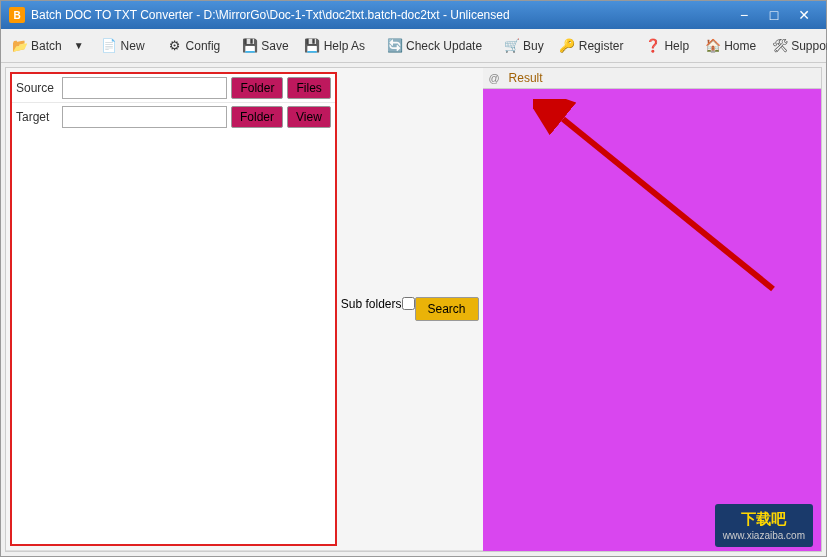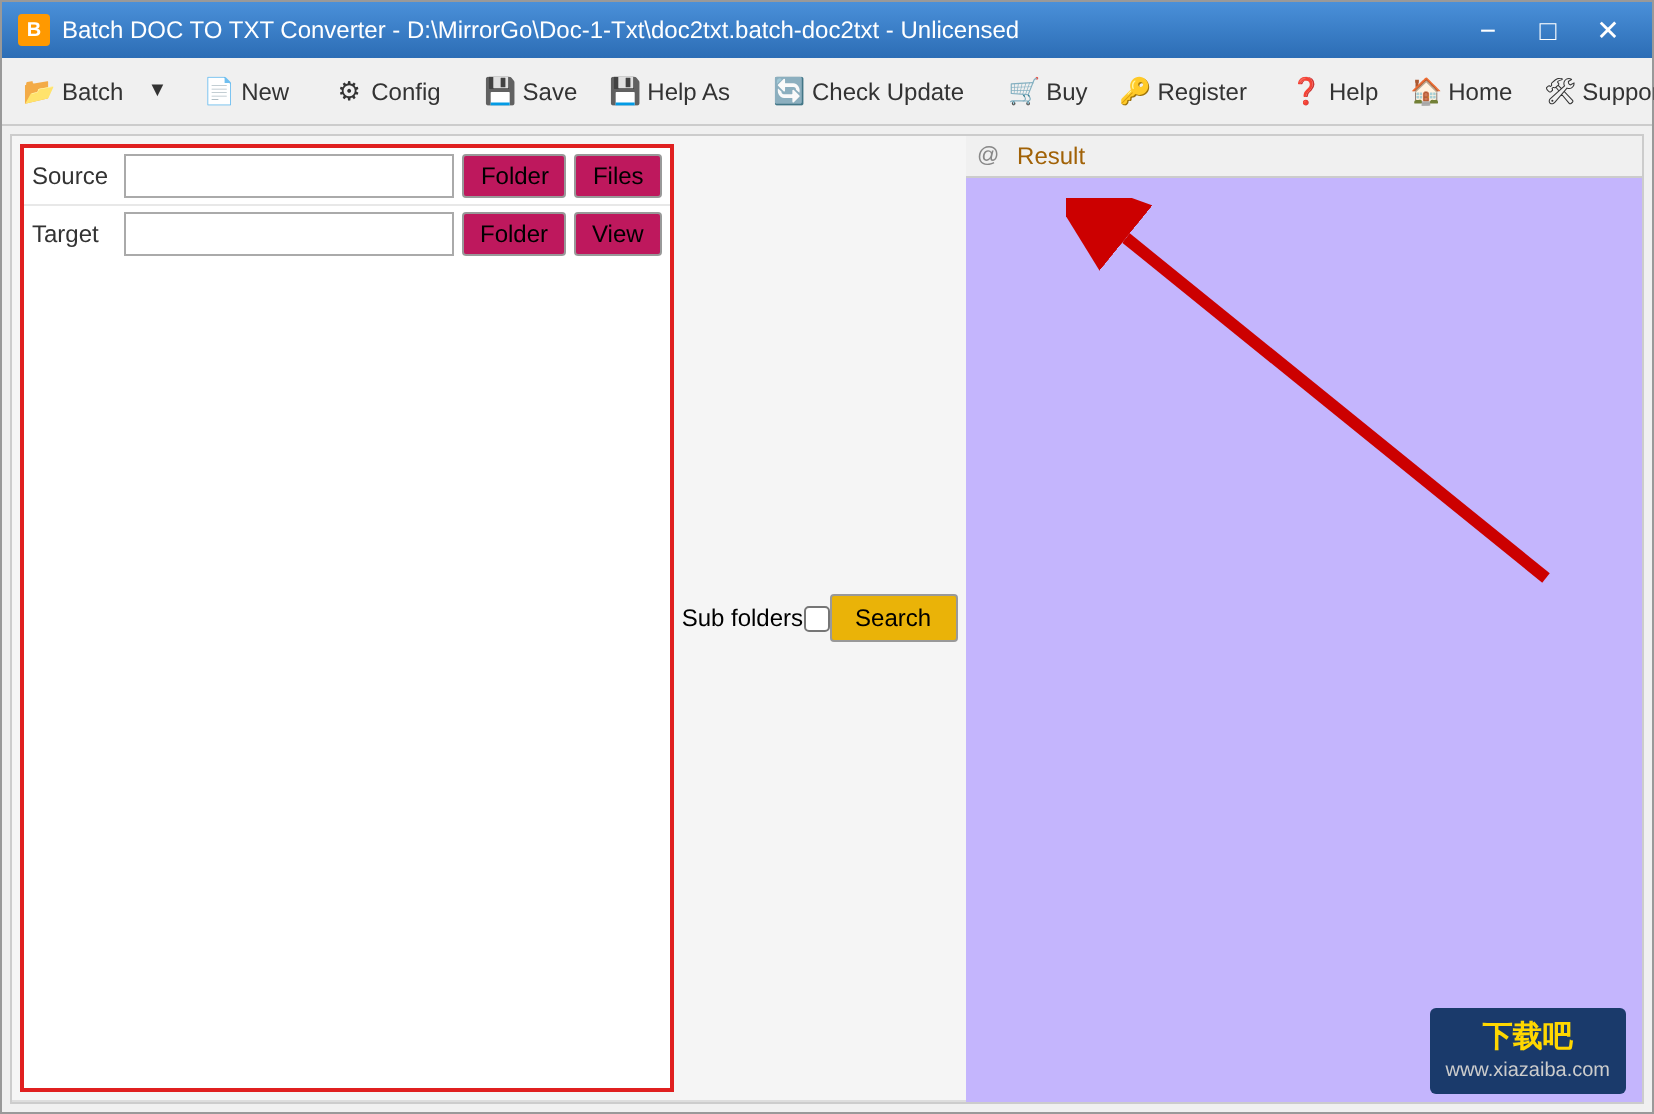--- a/index.html
+++ b/index.html
@@ -158,21 +158,21 @@
       height: 22px;
       padding: 0 8px;
       background: #be185d;
       border: 1px solid #999;
       cursor: pointer;
       font-size: 12px;
       border-radius: 2px;
     }
     .subfolders-row {
       display: flex;
-      align-items: center;
+      align-items: flex-start;
       gap: 0;
       font-size: 12px;
     }
 
     
     .io-outer {
       display: flex;
       flex-shrink: 0;
       padding: 4px;
       gap: 4px;
@@ -229,21 +229,21 @@
       color: #333;
       font-weight: normal;
     }
     .col-result-header {
       width: 300px;
       font-size: 12px;
       color: #a16207;
     }
     .file-list-body {
       flex: 1;
-      background: #c4b5fd;
+      background: #d946ef;
       position: relative;
       overflow: auto;
     }
 
     
     .watermark {
       position: absolute;
       bottom: 4px;
       right: 8px;
       background: #1a3a6b;

